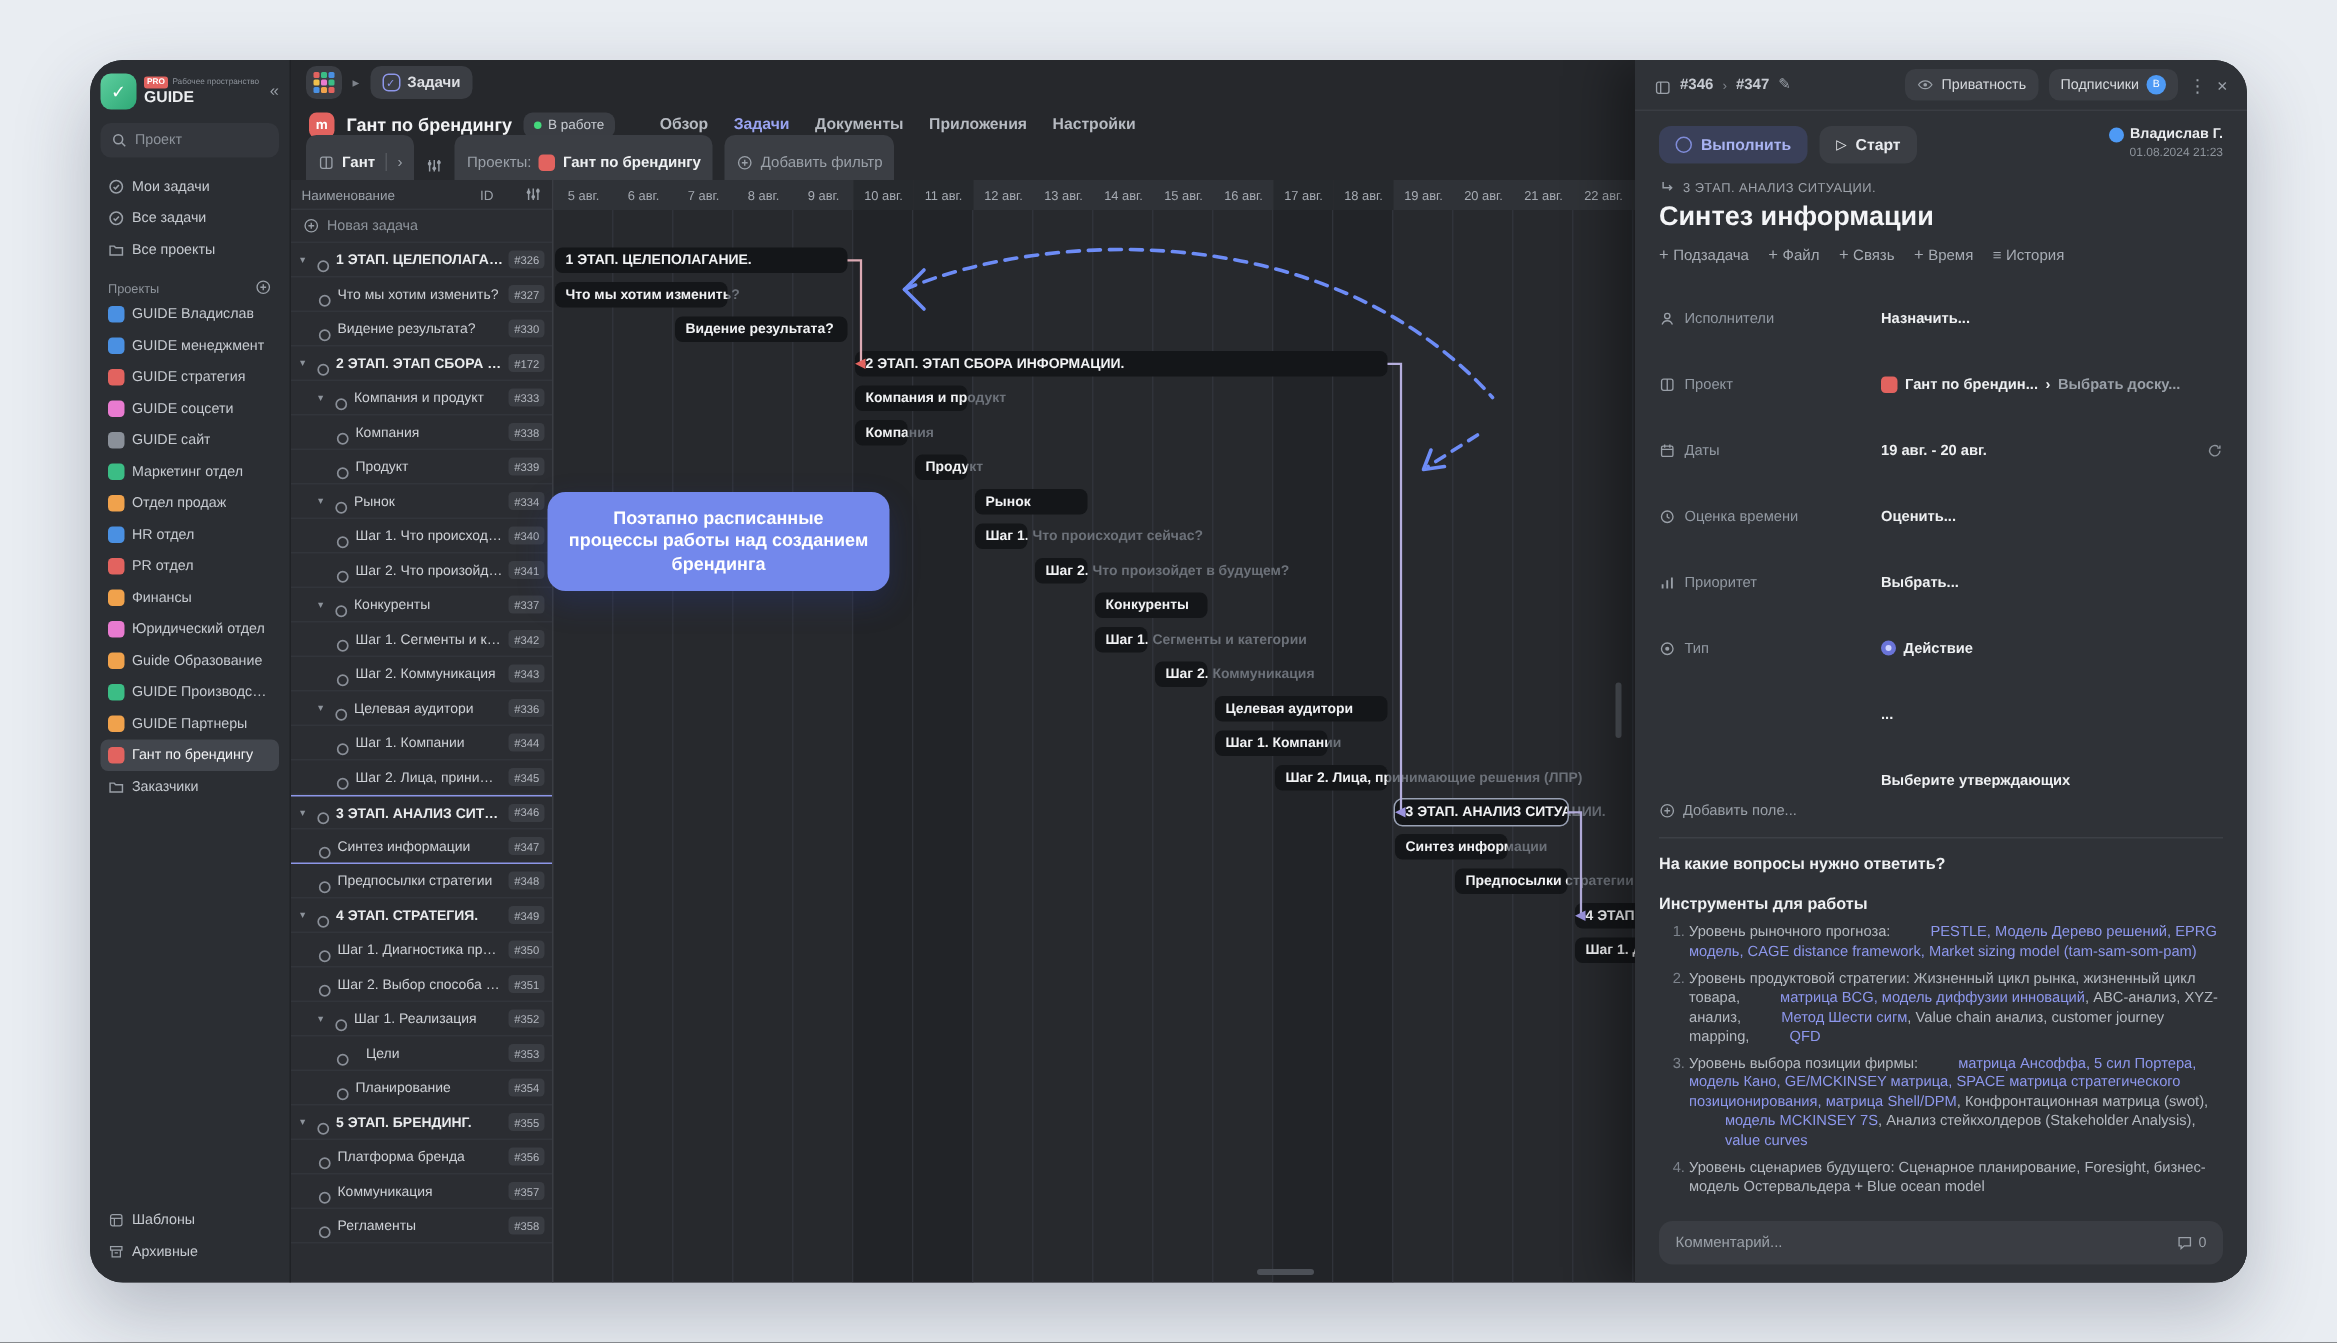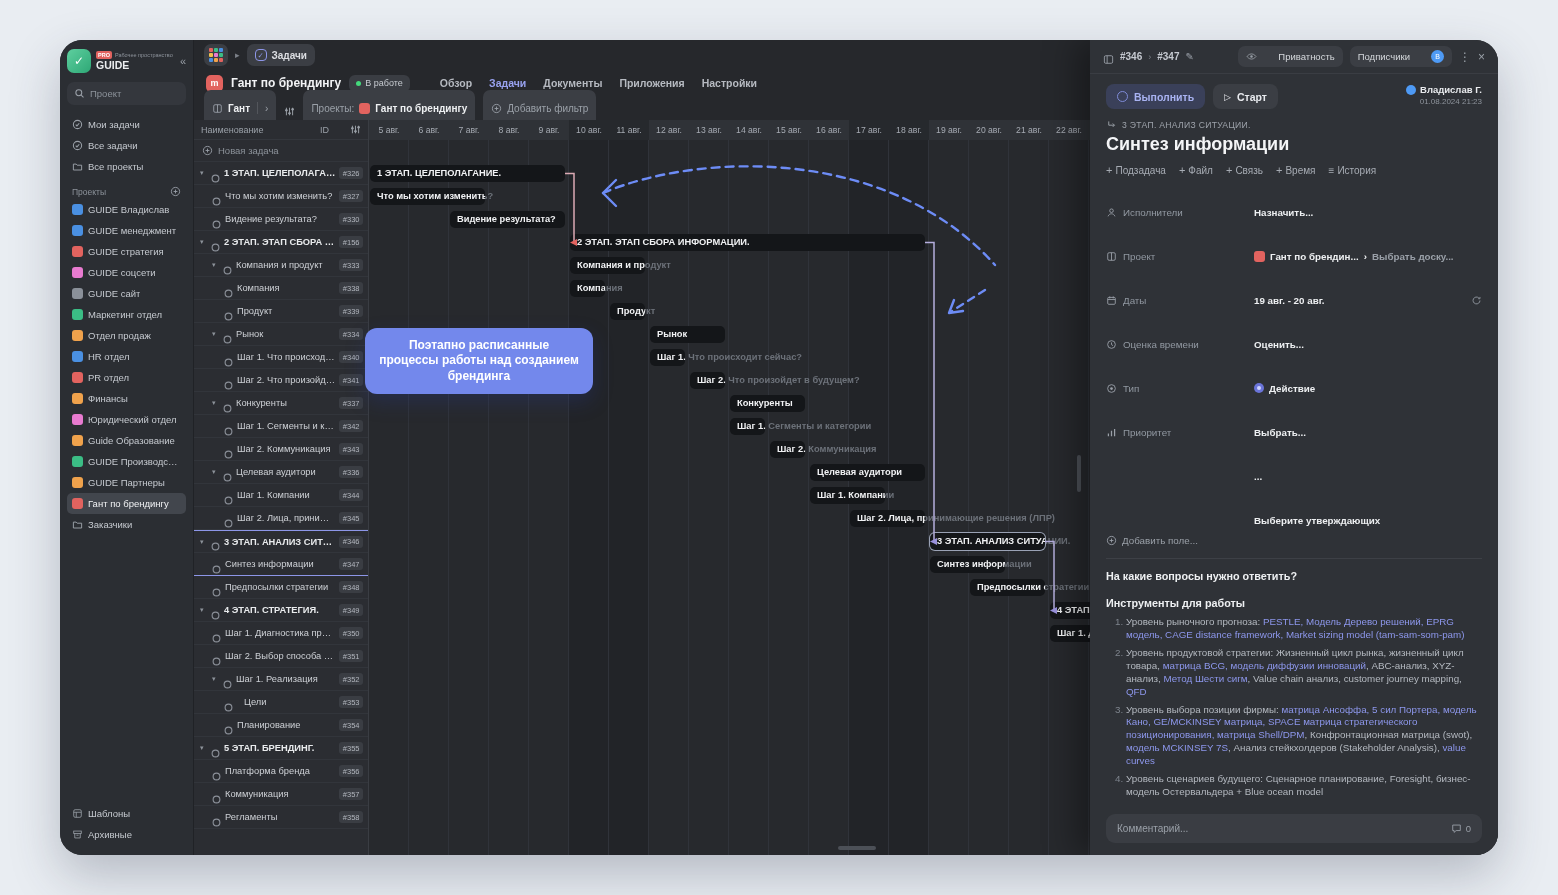--- a/index.html
+++ b/index.html
@@ -86,21 +86,21 @@
   .callout{position:absolute;background:#7388ec;color:#fff;font-weight:700;text-align:center;z-index:40;display:flex;align-items:center;justify-content:center;box-shadow:0 8px 20px rgba(40,60,160,.25);}
   .callout.c1{left:171px;top:288px;width:228px;height:66px;border-radius:12px;font-size:12px;line-height:1.3;padding:0 14px;}
   .callout.c2{left:786px;top:227px;width:222px;height:34px;border-radius:10px;font-size:12.5px;}
 
   
   .panel{position:absolute;right:0;top:0;bottom:0;width:408px;background:#2f3237;z-index:30;box-shadow:-14px 0 30px rgba(0,0,0,.35);}
   .phead{height:34px;display:flex;align-items:center;gap:6px;padding:0 13px;border-bottom:1px solid #3a3d43;}
   .phead .pid{color:#c6cad1;font-size:10px;font-weight:600;}
   .phead .sep{color:#7d828a;font-size:9px;}
   .phead-right{margin-left:auto;display:flex;align-items:center;gap:7px;}
-  .ppill{background:#3b3e44;border-radius:7px;height:21px;display:flex;align-items:center;gap:21px;padding:0 8px;color:#d6d9dd;font-size:9.5px;cursor:pointer;}
+  .ppill{background:#3b3e44;border-radius:7px;height:21px;display:flex;align-items:center;gap:5px;padding:0 8px;color:#d6d9dd;font-size:9.5px;cursor:pointer;}
   .avatar{width:13px;height:13px;border-radius:50%;background:#4e9af5;color:#fff;font-size:7px;display:flex;align-items:center;justify-content:center;}
   .iconbtn{color:#9aa0a8;font-size:12px;cursor:pointer;}
   .pbody{position:absolute;top:34px;left:0;right:0;bottom:48px;padding:10px 16px 0;overflow:hidden;}
   .pbtns{display:flex;align-items:flex-start;gap:8px;}
   .btn{height:25px;border-radius:8px;display:flex;align-items:center;gap:6px;padding:0 11px;font-size:10.5px;font-weight:700;cursor:pointer;}
   .btn.complete{background:#3a4059;color:#a9b3f2;}
   .btn.start{background:#3b3e44;color:#e8eaee;}
   .ocircle{width:11px;height:11px;border:1.5px solid #7f8bd8;border-radius:50%;}
   .pauthor{margin-left:auto;text-align:right;}
   .pauthor .line1{display:flex;align-items:center;gap:4px;justify-content:flex-end;color:#e9ebee;font-size:9.5px;font-weight:600;}
@@ -118,21 +118,21 @@
   .pfield .ftrail{margin-left:auto;color:#8d939b;}
   .typedot{width:10px;height:10px;border-radius:50%;background:#6a74d8;display:inline-flex;align-items:center;justify-content:center;}
   .typedot i{width:4px;height:4px;border-radius:50%;background:#cfd4ff;display:block;}
   .minitile{width:11px;height:11px;border-radius:3px;background:#e2635f;}
   .paddfield{margin-top:7px;display:flex;align-items:center;gap:5px;color:#9aa0a8;font-size:9.8px;}
   .pdiv{border:none;border-top:1px solid #3d4046;margin:12px 0 11px;}
   .psec-title{font-size:10.8px;font-weight:700;color:#eef0f2;}
   .plist{margin:7px 0 0;padding-left:20px;}
   .plist li{font-size:9.8px;color:#b4b9c0;margin-bottom:5px;line-height:1.32;}
   .plist li::marker{color:#7e848d;}
-  .plist .link{color:#8d97ec;}
+  .plist .link{color:#8d97ec;margin-left:24px;}
   .tools-wrap{margin-top:15px;}
   .psubtasks{margin-top:25px;display:flex;align-items:center;gap:8px;}
   .chev{color:#9aa0a8;font-size:10px;display:inline-block;}
   .chev.down{transform:rotate(90deg);}
   .scount{color:#9aa0a8;font-size:9.5px;display:flex;align-items:center;gap:3px;}
   .pnewtask{margin-top:9px;display:flex;align-items:center;gap:6px;color:#9aa0a8;font-size:9.8px;}
   .psection{margin-top:13px;display:flex;align-items:center;height:15px;}
   .psection .slabel{display:flex;align-items:center;gap:7px;color:#dfe2e6;font-size:10.2px;font-weight:700;}
   .psection .snum{color:#9aa0a8;font-weight:600;margin-left:2px;}
   .psection .sright{margin-left:auto;display:flex;align-items:center;gap:6px;color:#a7acb4;font-size:9.5px;}
@@ -390,21 +390,21 @@
                 </svg></span>
               <span class="tlabel">Видение результата?</span>
               <span class="tid">#330</span>
             </div>
             <div class="trow lv0" style="padding-left: 6px;">
               <span class="caret">▾</span>
               <span class="tcircle"><svg viewBox="0 0 16 16" width="9" height="9">
                   <circle cx="8" cy="8" r="6" fill="none" stroke="currentColor" stroke-width="2"></circle>
                 </svg></span>
               <span class="tlabel">2 ЭТАП. ЭТАП СБОРА ИНФО..</span>
-              <span class="tid">#156</span>
+              <span class="tid">#172</span>
             </div>
             <div class="trow lv1" style="padding-left: 18px;">
               <span class="caret">▾</span>
               <span class="tcircle"><svg viewBox="0 0 16 16" width="9" height="9">
                   <circle cx="8" cy="8" r="6" fill="none" stroke="currentColor" stroke-width="2"></circle>
                 </svg></span>
               <span class="tlabel">Компания и продукт</span>
               <span class="tid">#333</span>
             </div>
             <div class="trow lv2" style="padding-left: 30px;">
@@ -817,41 +817,41 @@
                   </svg></span>
                 <span>Оценка времени</span>
               </span>
               <span class="fvalue">
                 <span>Оценить...</span>
               </span>
             </div>
             <div class="pfield">
               <span class="flabel">
                 <span class="icon12"><svg viewBox="0 0 16 16" width="11" height="11">
+                    <path d="M3.5 13.5V9.5M8 13.5V5.5M12.5 13.5V2.8" stroke="currentColor" stroke-width="1.8"></path>
+                  </svg></span>
+                <span>Приоритет</span>
+              </span>
+              <span class="fvalue">
+                <span>Выбрать...</span>
+              </span>
+            </div>
+            <div class="pfield">
+              <span class="flabel">
+                <span class="icon12"><svg viewBox="0 0 16 16" width="11" height="11">
                     <circle cx="8" cy="8" r="5.6" fill="none" stroke="currentColor" stroke-width="1.3"></circle>
                     <circle cx="8" cy="8" r="2" fill="currentColor"></circle>
                   </svg></span>
                 <span>Тип</span>
               </span>
               <span class="fvalue">
                 <span class="typedot">
                   <i></i>
                 </span>
                 <span>Действие</span>
-              </span>
-            </div>
-            <div class="pfield">
-              <span class="flabel">
-                <span class="icon12"><svg viewBox="0 0 16 16" width="11" height="11">
-                    <path d="M3.5 13.5V9.5M8 13.5V5.5M12.5 13.5V2.8" stroke="currentColor" stroke-width="1.8"></path>
-                  </svg></span>
-                <span>Приоритет</span>
-              </span>
-              <span class="fvalue">
-                <span>Выбрать...</span>
               </span>
             </div>
             <div class="pfield">
               <span class="flabel">
                 <span></span>
               </span>
               <span class="fvalue">
                 <span>...</span>
               </span>
             </div>

